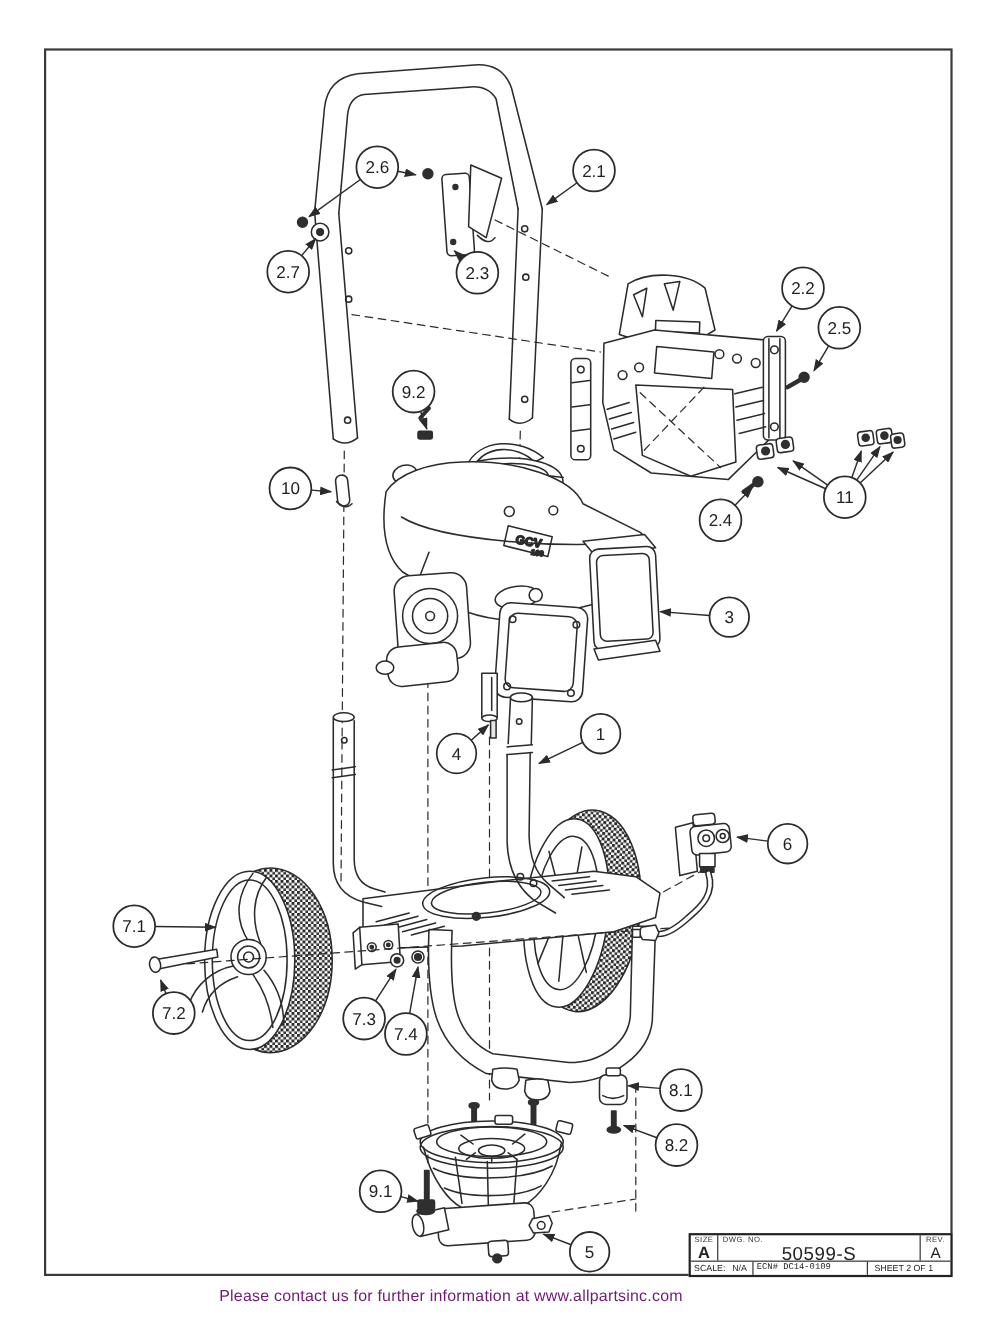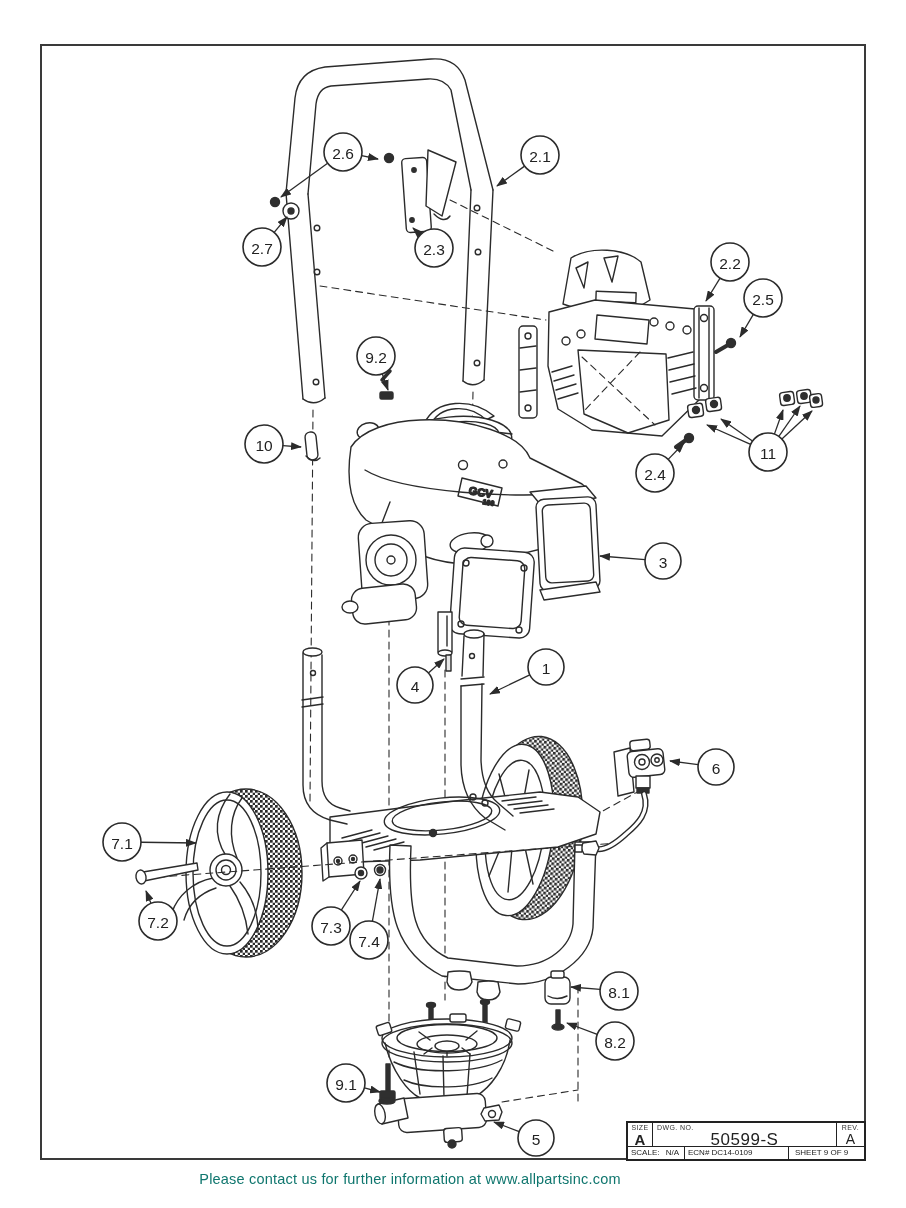--- a/index.html
+++ b/index.html
@@ -17,25 +17,25 @@
   .tb-cell{box-sizing:border-box;overflow:hidden;}
   #tb-size{width:25px;border-right:1.5px solid #222;text-align:center;}
   #tb-dwg{flex:1;border-right:1.5px solid #222;position:relative;}
   #tb-rev{width:27px;text-align:center;}
   .tb-label{font-size:7px;letter-spacing:.4px;color:#333;line-height:8px;padding-top:1px;}
   #tb-dwg .tb-label{text-align:left;padding-left:4px;}
   .tb-size-val{font-size:15px;font-weight:bold;line-height:15px;}
   .tb-dwg-val{font-size:17px;line-height:16px;text-align:center;letter-spacing:.5px;}
   .tb-rev-val{font-size:14px;line-height:14px;}
   #tb-scale{width:57px;border-right:1.5px solid #222;display:flex;justify-content:space-between;padding:0 5px 0 3px;}
-  #tb-ecn{width:104px;border-right:1.5px solid #222;padding-left:3px;}
+  #tb-ecn{width:104px;border-right:1.5px solid #222;padding-left:3px;font-family:Liberation Mono, monospace;}
   #tb-sheet{flex:1;padding-left:6px;}
 
   #footer{position:absolute;left:0;top:1171px;width:820px;text-align:center;
-        font-size:14.5px;color:#0f766e;letter-spacing:.2px;}
+        font-size:14.5px;color:#701a75;letter-spacing:.2px;}
 
   
   .ln{stroke:#2b2b2b;stroke-width:1.4;fill:none;stroke-linecap:round;stroke-linejoin:round;}
   .wh{fill:#ffffff;}
   .dk{fill:#2f2f2f;stroke:#2f2f2f;}
   .dash{stroke-dasharray:7 5;stroke-width:1.1;}
   .leader{stroke:#2b2b2b;stroke-width:1.3;fill:none;}
   .callout-circle{fill:#ffffff;stroke:#2b2b2b;stroke-width:1.6;}
   .callout-text{font-family:"Liberation Sans",sans-serif;font-size:15.5px;fill:#222;
         text-anchor:middle;dominant-baseline:central;}
@@ -431,18 +431,18 @@
         <div class="tb-label">REV.</div>
         <div class="tb-rev-val">A</div>
       </div>
     </div>
     <div id="tb-row2">
       <div id="tb-scale" class="tb-cell">
         <span>SCALE:</span>
         <span>N/A</span>
       </div>
       <div id="tb-ecn" class="tb-cell">ECN# DC14-0109</div>
-      <div id="tb-sheet" class="tb-cell">SHEET 9 OF 9</div>
+      <div id="tb-sheet" class="tb-cell">SHEET 2 OF 1</div>
     </div>
   </div>
 
   <div id="footer">Please contact us for further information at www.allpartsinc.com</div>
 </div>
 
 </body></html>

